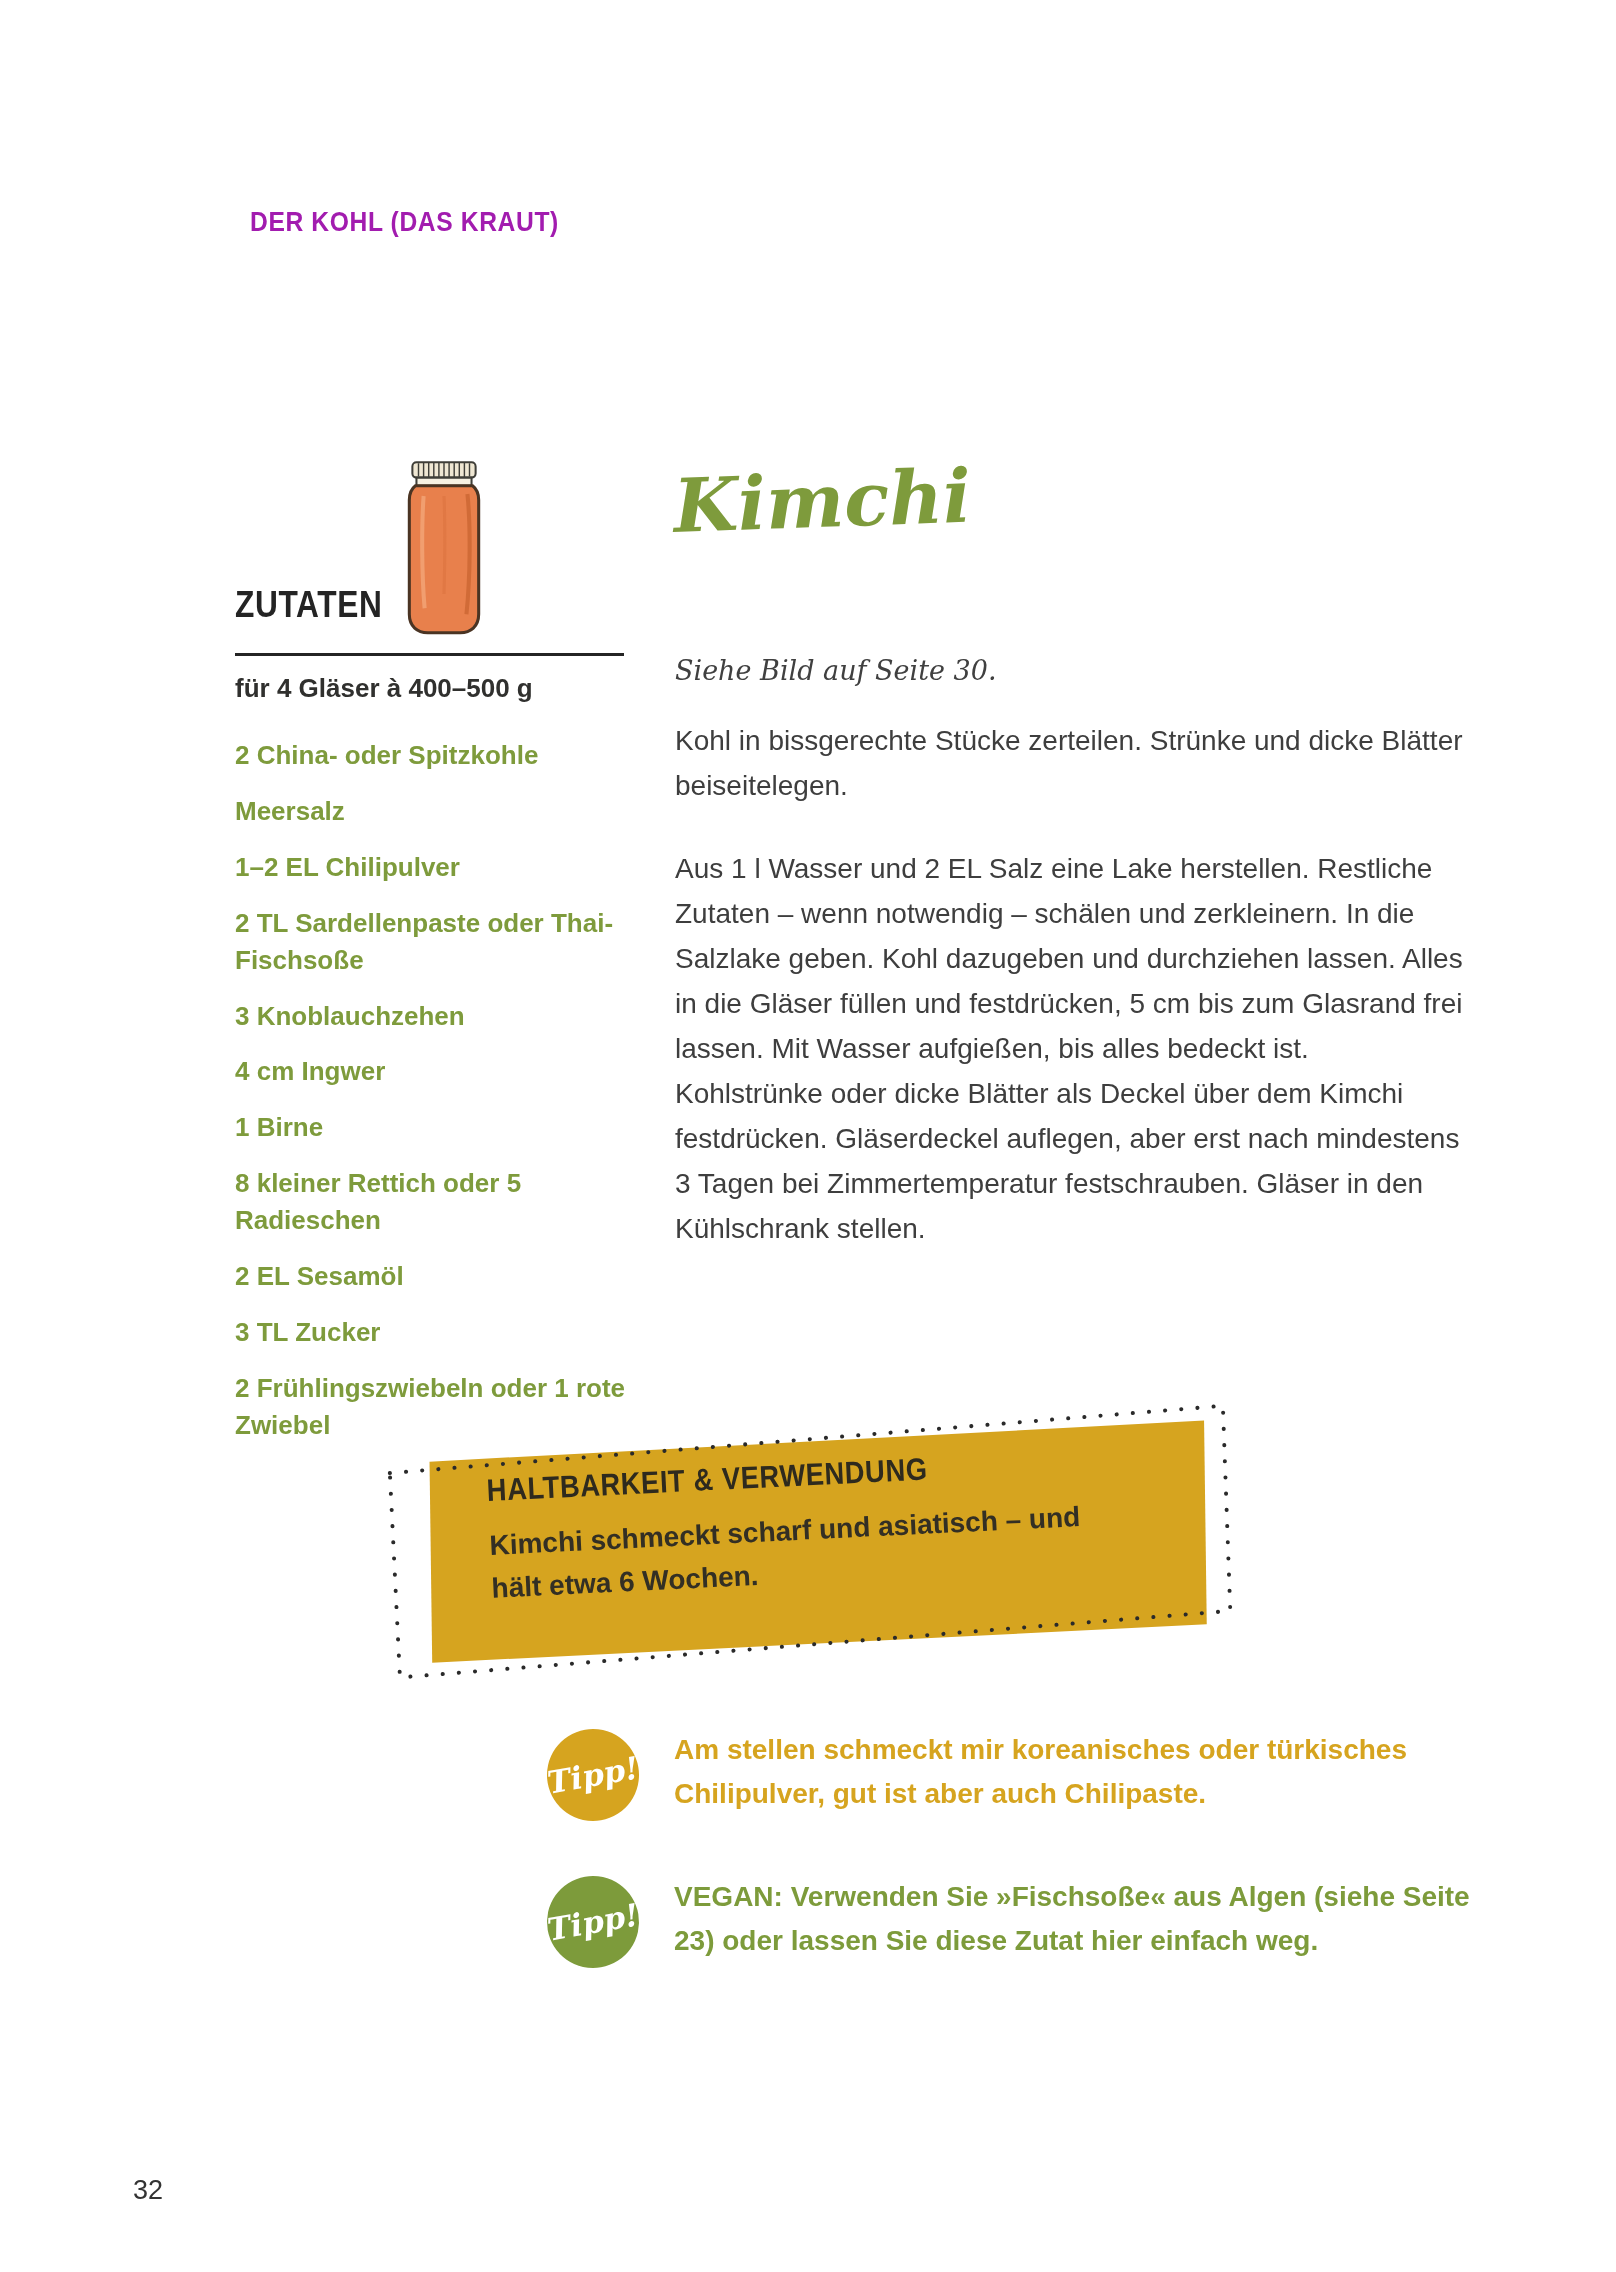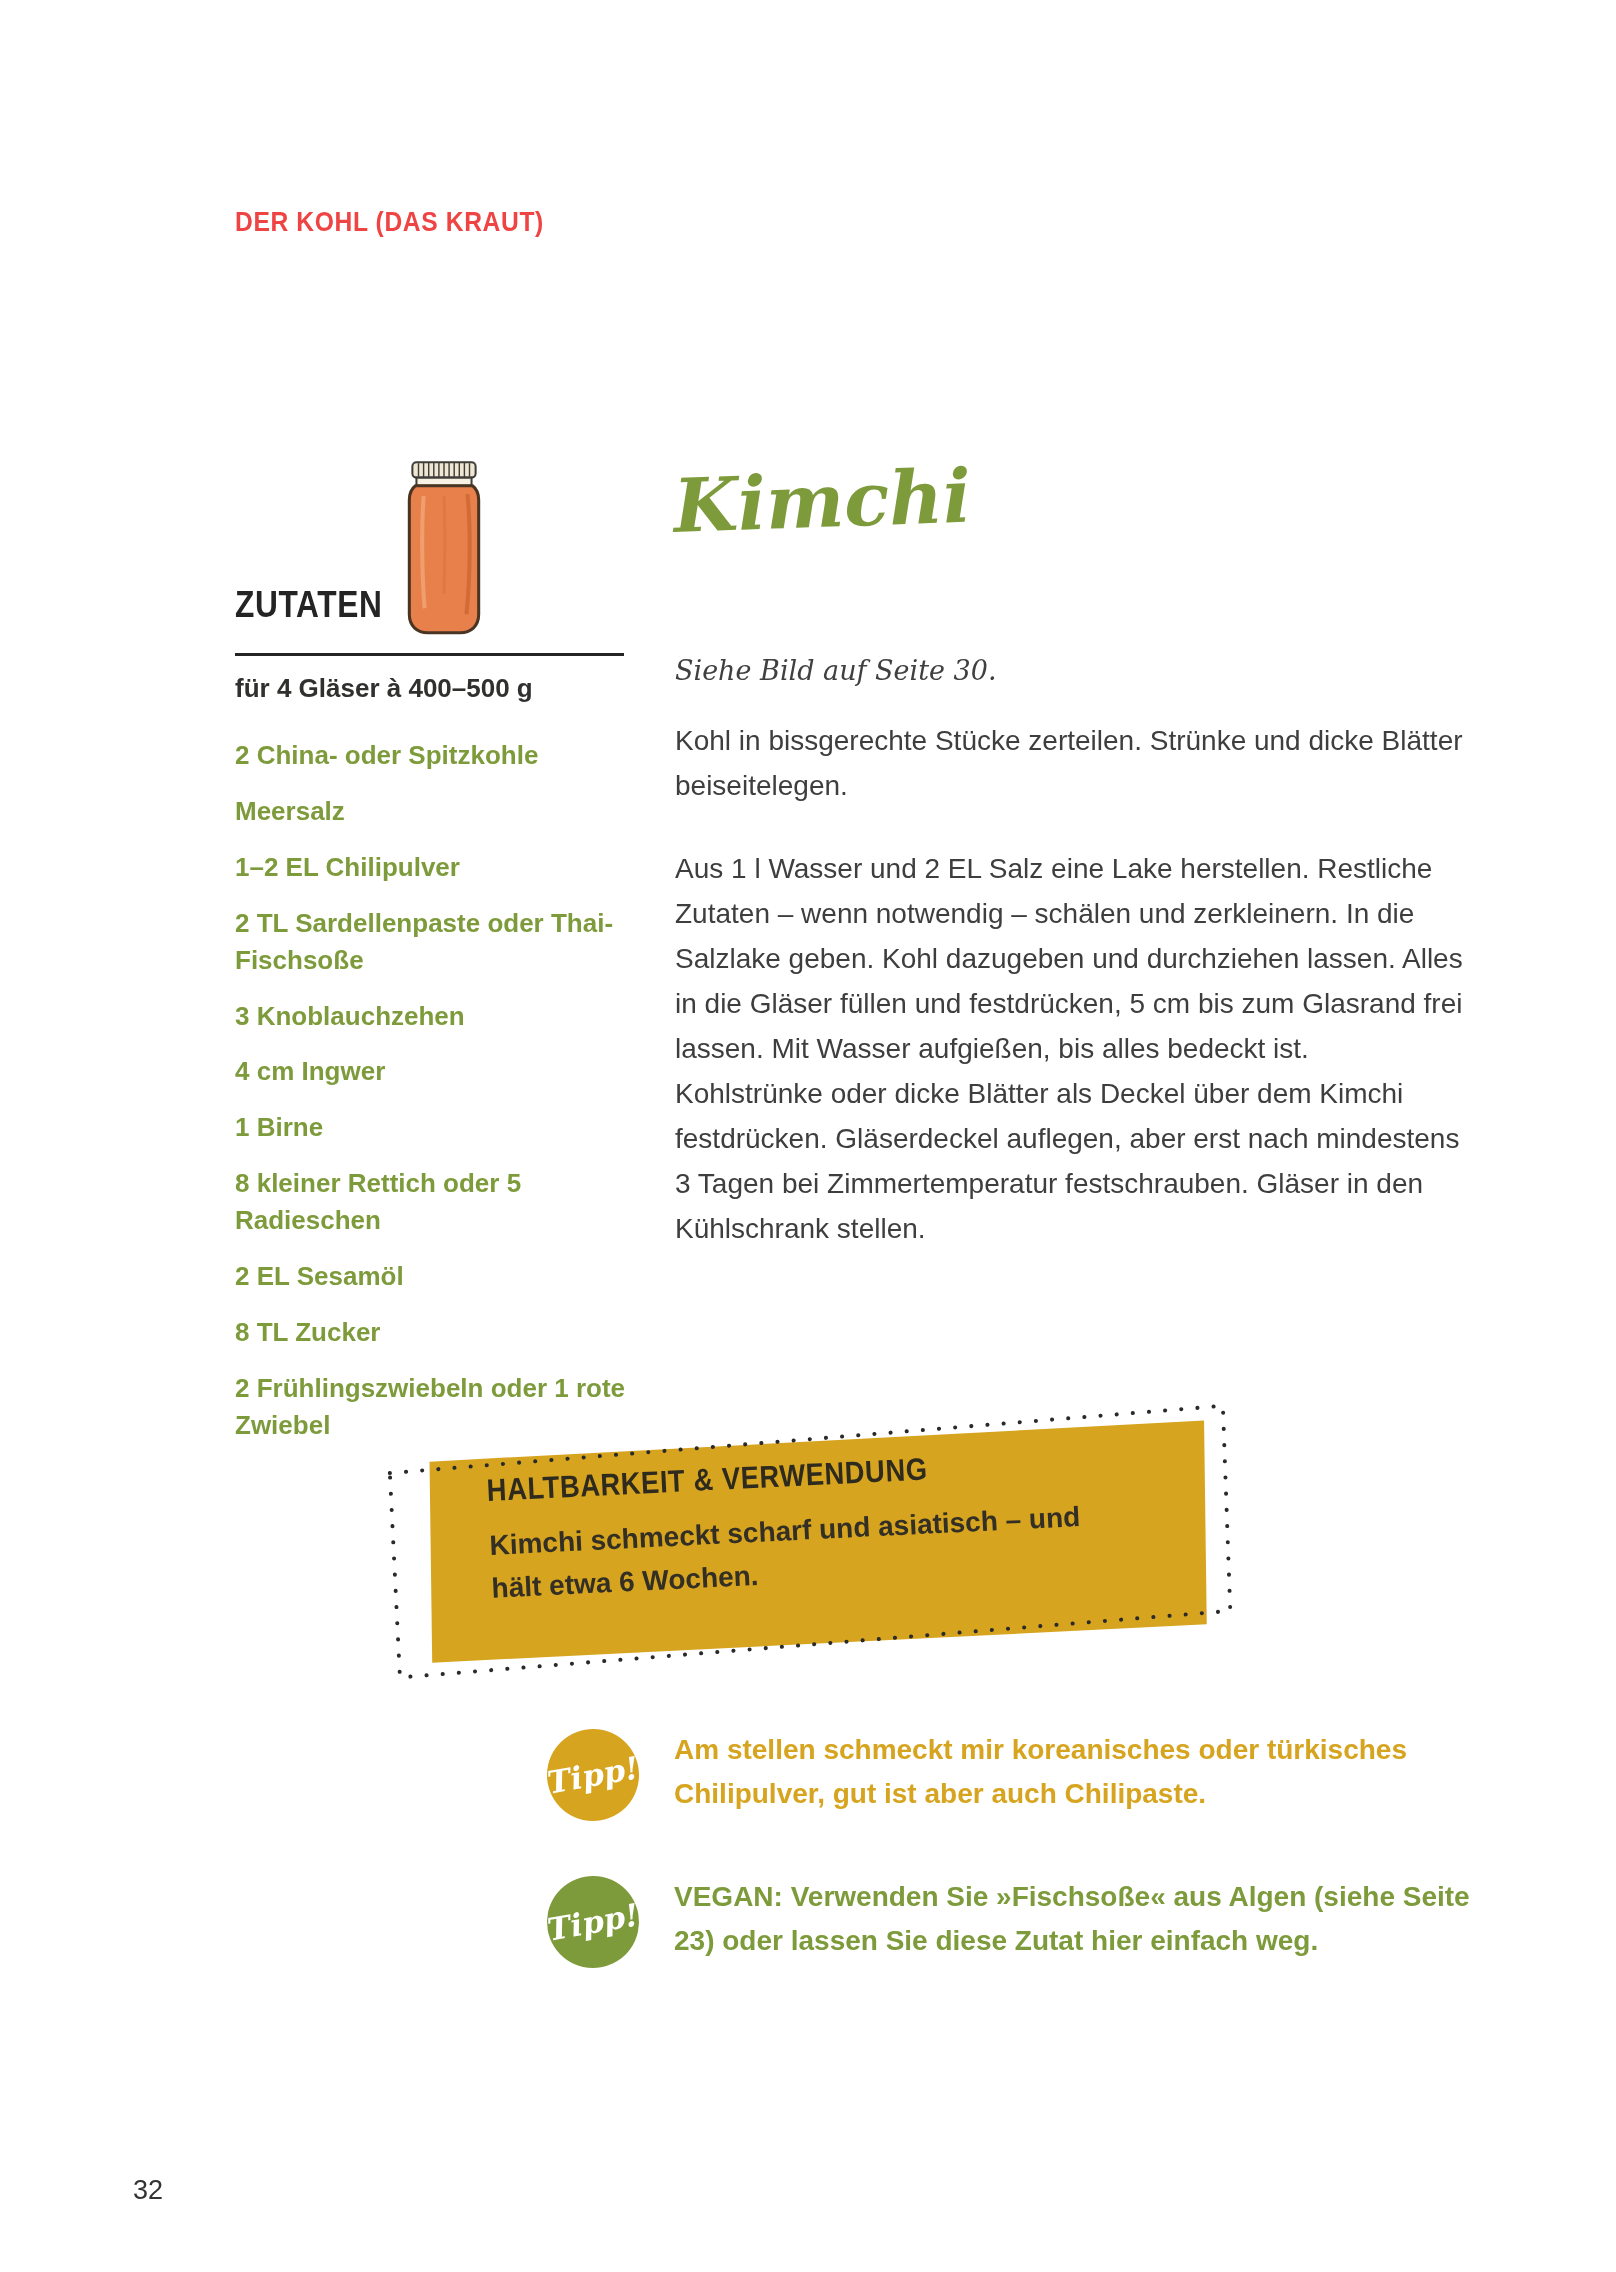--- a/index.html
+++ b/index.html
@@ -5,21 +5,21 @@
 <style>
   * { margin:0; padding:0; box-sizing:border-box; }
   html,body { background:#ffffff; }
   body { font-family:"Liberation Sans", sans-serif; color:#3e3e3e; }
   .page { position:relative; width:1616px; height:2273px; background:#ffffff; overflow:hidden; }
   .abs { position:absolute; }
 
   
   .condensed { display:inline-block; transform:scaleX(0.88); transform-origin:left center; letter-spacing:0.7px; }
 
-  .kicker { left:235px; top:206px; font-size:28px; font-weight:700; color:#ef4444; }
+  .kicker { left:250px; top:206px; font-size:28px; font-weight:700; color:#a21caf; }
 
   .jar { left:393px; top:459px; width:102px; height:176px; }
 
   .zutaten-h { left:235px; top:584px; font-size:36px; font-weight:700; color:#242424; }
   .rule { left:235px; top:653px; width:389px; height:2.7px; background:#242424; }
   .yield { left:235px; top:673px; font-size:26px; font-weight:700; color:#30302e; }
 
   .ingredients { left:235px; top:718px; width:411px; list-style:none; }
   .ingredients li { font-size:26px; font-weight:700; color:#7e9b3c; line-height:1.42; margin-bottom:8.8px;margin-top:19px; }
 
@@ -80,21 +80,21 @@
   <ul class="abs ingredients">
     <li>2 China- oder Spitzkohle</li>
     <li>Meersalz</li>
     <li>1–2 EL Chilipulver</li>
     <li>2 TL Sardellenpaste oder Thai-Fischsoße</li>
     <li>3 Knoblauchzehen</li>
     <li>4 cm Ingwer</li>
     <li>1 Birne</li>
     <li>8 kleiner Rettich oder 5 Radieschen</li>
     <li>2 EL Sesamöl</li>
-    <li>8 TL Zucker</li>
+    <li>3 TL Zucker</li>
     <li>2 Frühlingszwiebeln oder 1 rote Zwiebel</li>
   </ul>
 
   <h1 class="abs title-script">Kimchi</h1>
   <div class="abs image-ref">Siehe Bild auf Seite 30.</div>
   <p class="abs para para-1">Kohl in bissgerechte Stücke zerteilen. Strünke und dicke Blätter beiseitelegen.</p>
   <p class="abs para para-2">Aus 1 l Wasser und 2 EL Salz eine Lake herstellen. Restliche Zutaten – wenn notwendig – schälen und zerkleinern. In die Salzlake geben. Kohl dazugeben und durchziehen lassen. Alles in die Gläser füllen und festdrücken, 5 cm bis zum Glasrand frei lassen. Mit Wasser aufgießen, bis alles bedeckt ist. Kohlstrünke oder dicke Blätter als Deckel über dem Kimchi festdrücken. Gläserdeckel auflegen, aber erst nach mindestens 3 Tagen bei Zimmertemperatur festschrauben. Gläser in den Kühlschrank stellen.</p>
 
   <svg class="abs box-svg" viewBox="0 0 1320 470" aria-hidden="true">
     <polygon points="77,111 1229,50 1233,353 81,410" fill="#d6a41f"></polygon>

